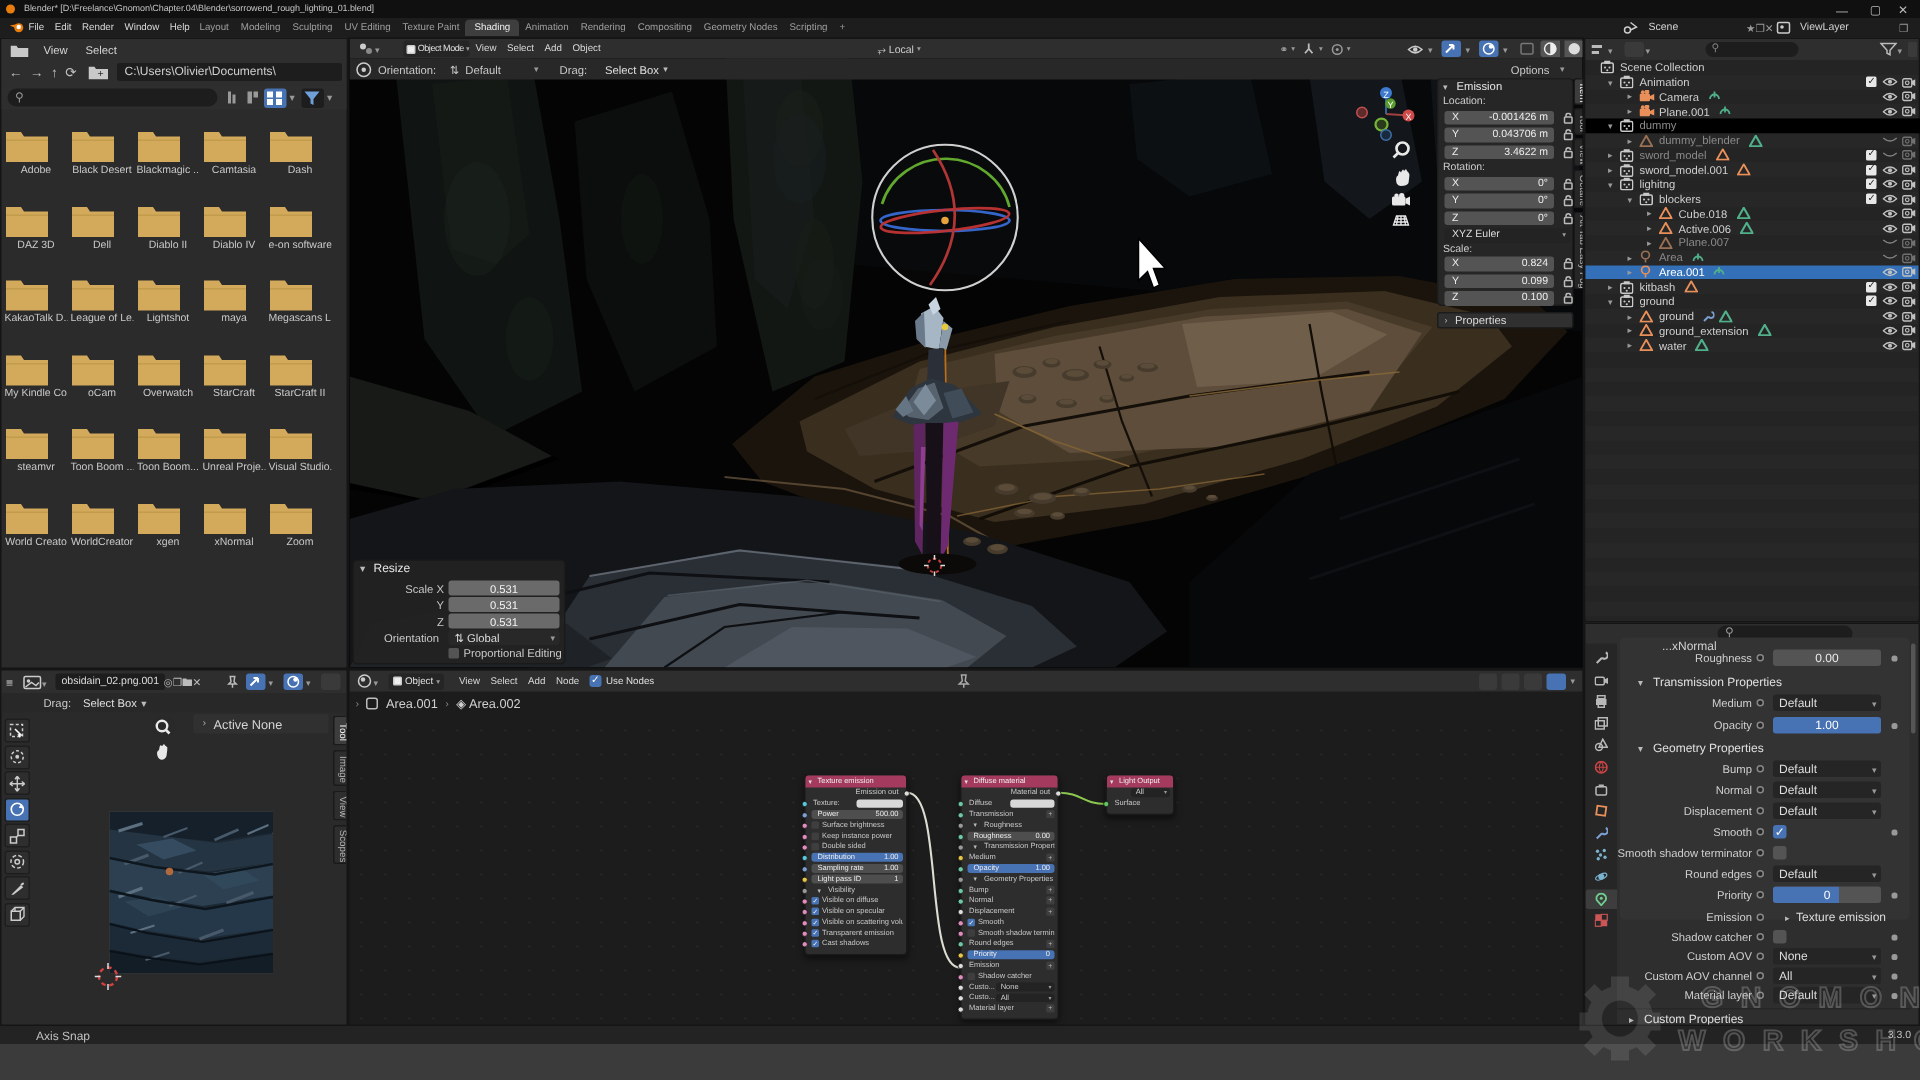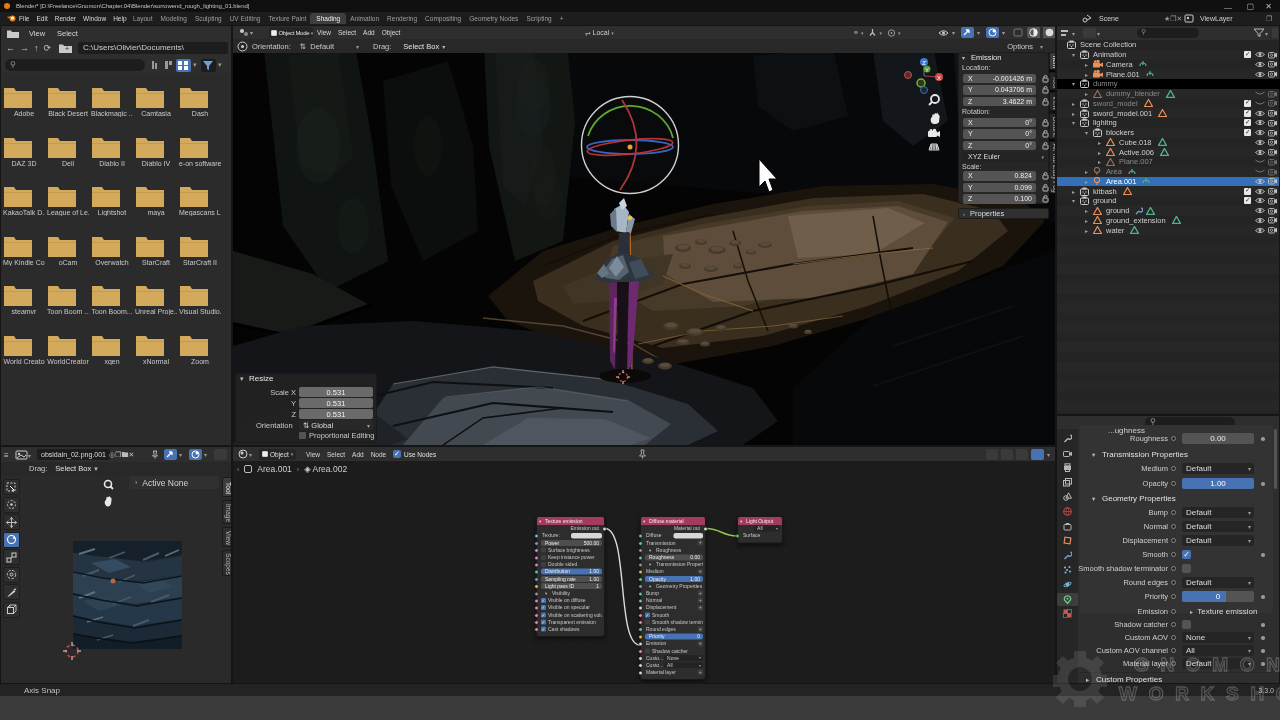--- a/index.html
+++ b/index.html
@@ -2491,21 +2491,21 @@
           <svg width="9" height="9">
             <rect x="0.5" y="0.5" width="4" height="4" fill="#cc5555"></rect>
             <rect x="4.5" y="4.5" width="4" height="4" fill="#cc5555"></rect>
             <rect x="4.5" y="0.5" width="4" height="4" fill="none" stroke="#cc5555" stroke-width="0.8"></rect>
             <rect x="0.5" y="4.5" width="4" height="4" fill="none" stroke="#cc5555" stroke-width="0.8"></rect>
           </svg>
         </div>
       </div>
     <div id="propbody" class="abs" style="left:21px;top:13px;width:201px;height:254px;">
         <div class="abs" style="left:2px;top:-4px;width:193px;height:188px;background:#333333;border-radius:3px;"></div>
-        <span class="abs" style="left:30px;top:-3px;font-size:8px;color:#cfcfcf;">...ughness</span>
+        <span class="abs" style="left:30px;top:-3px;font-size:8px;color:#cfcfcf;">...xNormal</span>
         <span class="abs" style="left:0;top:5px;width:90px;text-align:right;font-size:7.5px;color:#cfcfcf;white-space:nowrap;direction:rtl;">Roughness</span>
         <span class="abs" style="left:93px;top:7px;width:5px;height:5px;border-radius:50%;background:#252525;border:1px solid #888;"></span>
         <div class="abs row" style="left:104px;top:4px;width:72px;height:11px;background:#545454;border-radius:2px;">
           <span style="font-size:8px;color:#eee;margin:0 auto;">0.00</span>
         </div>
         <span class="abs" style="left:183px;top:8px;width:3.5px;height:3.5px;border-radius:50%;background:#999;"></span>
         <span class="abs" style="left:14px;top:22px;font-size:6.5px;color:#bbb;">▾</span>
         <span class="abs" style="left:24px;top:21px;font-size:8px;color:#e0e0e0;">Transmission Properties</span>
         <span class="abs" style="left:0;top:35px;width:90px;text-align:right;font-size:7.5px;color:#cfcfcf;white-space:nowrap;direction:rtl;">Medium</span>
         <span class="abs" style="left:93px;top:37px;width:5px;height:5px;border-radius:50%;background:#252525;border:1px solid #888;"></span>

